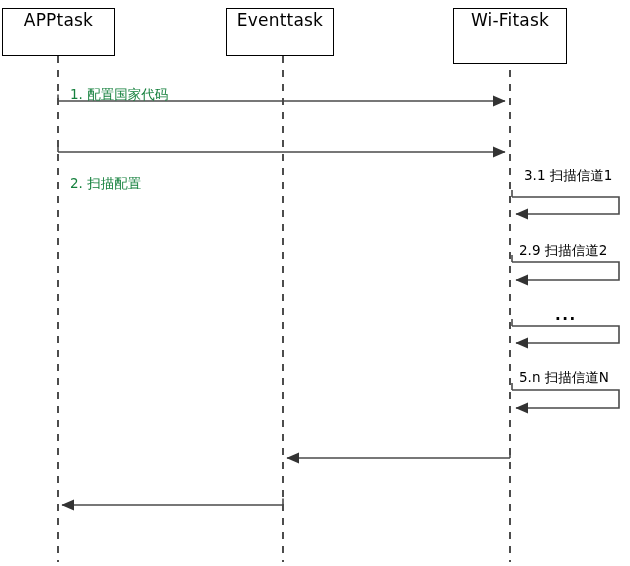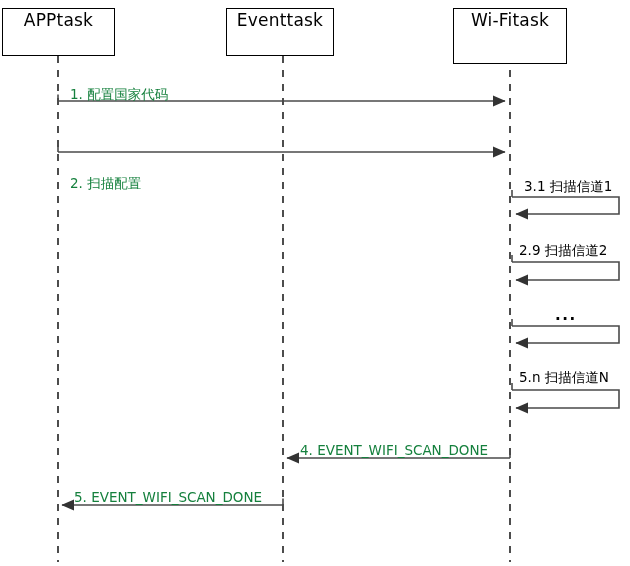--- a/index.html
+++ b/index.html
@@ -131,25 +131,23 @@
 
   <div class="participant-box" style="left:453px; top:8px; width:114px; height:56px;">
     <div class="participant-line">Wi-Fi</div>
     <div class="participant-line">task</div>
   </div>
 
   <div class="msg-label cjk" style="left:70px; top:88px;">1. 配置国家代码</div>
 
   <div class="msg-label cjk" style="left:70px; top:138px;margin-top:39px;">2. 扫描配置</div>
 
-  <div class="msg-label" style="left:300px; top:444px;">4. EVENT_WIFI_SCAN_DONE</div>
 
-  <div class="msg-label" style="left:74px; top:491px;">5. EVENT_WIFI_SCAN_DONE</div>
 
-  <div class="loop-label" style="left:524px; top:180px;">3.1  扫描信道1</div>
+  <div class="loop-label" style="left:524px; top:169px;">3.1  扫描信道1</div>
 
   <div class="loop-label" style="left:519px; top:244px;">2.9  扫描信道2</div>
 
   <div class="ellipsis-label" style="left:555px; top:308px;">...</div>
 
   <div class="loop-label" style="left:519px; top:371px;">5.n  扫描信道N</div>
 
 </div>
 
 </body></html>

